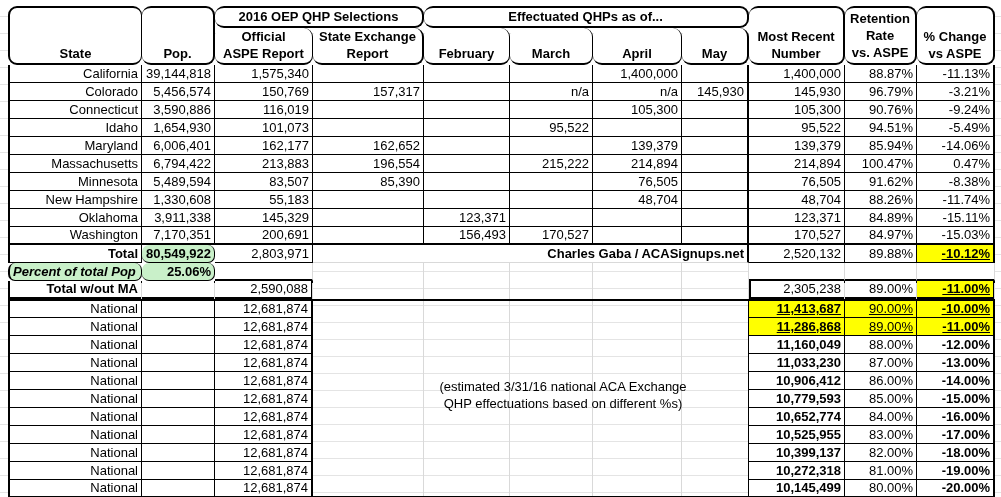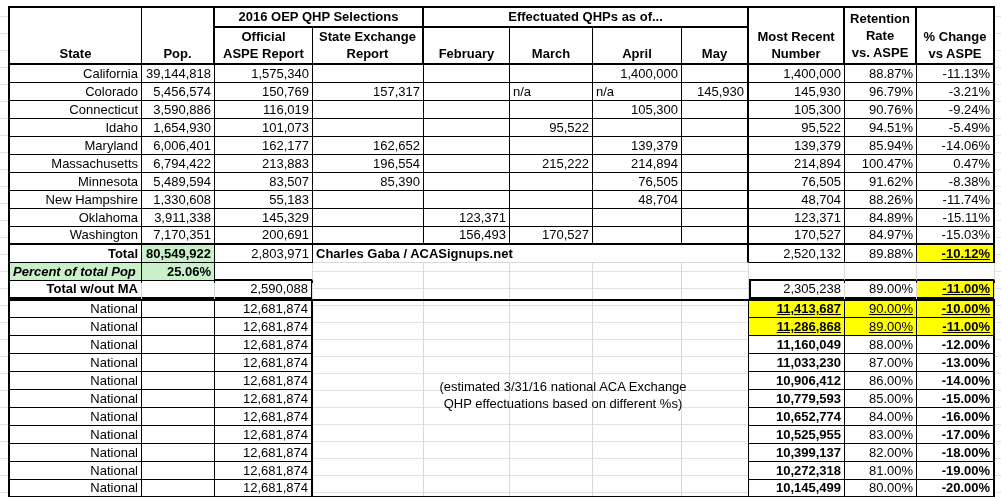--- a/index.html
+++ b/index.html
@@ -9,27 +9,27 @@
     background:repeating-linear-gradient(to bottom,#fff 0px,#fff 16px,#e4e4e4 16px,#e4e4e4 17px);
   }
   table{table-layout:fixed;border-collapse:separate;border-spacing:0;width:987px;position:absolute;left:8px;background:transparent;}
   #main-table{top:6px;}
   #national-table{top:299px;}
   td,th{box-sizing:border-box;border-right:1px solid #000;border-bottom:1px solid #000;
         padding:0 3px;overflow:hidden;white-space:nowrap;background:#fff;line-height:16px;}
   tbody tr{height:18px;}
   tr.h1{height:18px;}
   tr.h2{height:36px;}
-  th{font-weight:bold;text-align:center;vertical-align:bottom;white-space:pre-line;line-height:17px;padding:0 1px 1px 1px;}
+  th{font-weight:bold;text-align:center;vertical-align:bottom;white-space:pre-line;line-height:17px;padding:0 1px 1px 1px;border-radius:9px;}
   .vm{vertical-align:middle;}
   .r{text-align:right;}
-  .c{text-align:left;}
+  .c{text-align:right;}
   .l{text-align:left;font-style:italic;}
   .b{font-weight:bold;}
-  .green{background:#c9f0c9;}
+  .green{background:#c9f0c9;border-radius:7px;}
   .yellow{background:#ffff00;text-decoration:underline;}
   .fr{border-right:1px solid #d9d9d9;}
   .fb{border-bottom:1px solid #d9d9d9;}
   .mid{border-bottom:none;background-color:transparent;
     background-image:linear-gradient(to right,
       transparent 0 110px,#d9d9d9 110px 111px,
       transparent 111px 196px,#d9d9d9 196px 197px,
       transparent 197px 279px,#d9d9d9 279px 280px,
       transparent 280px 368px,#d9d9d9 368px 369px,transparent 369px);}
   .bl2{border-left:2px solid #000;margin-left:10px;}

